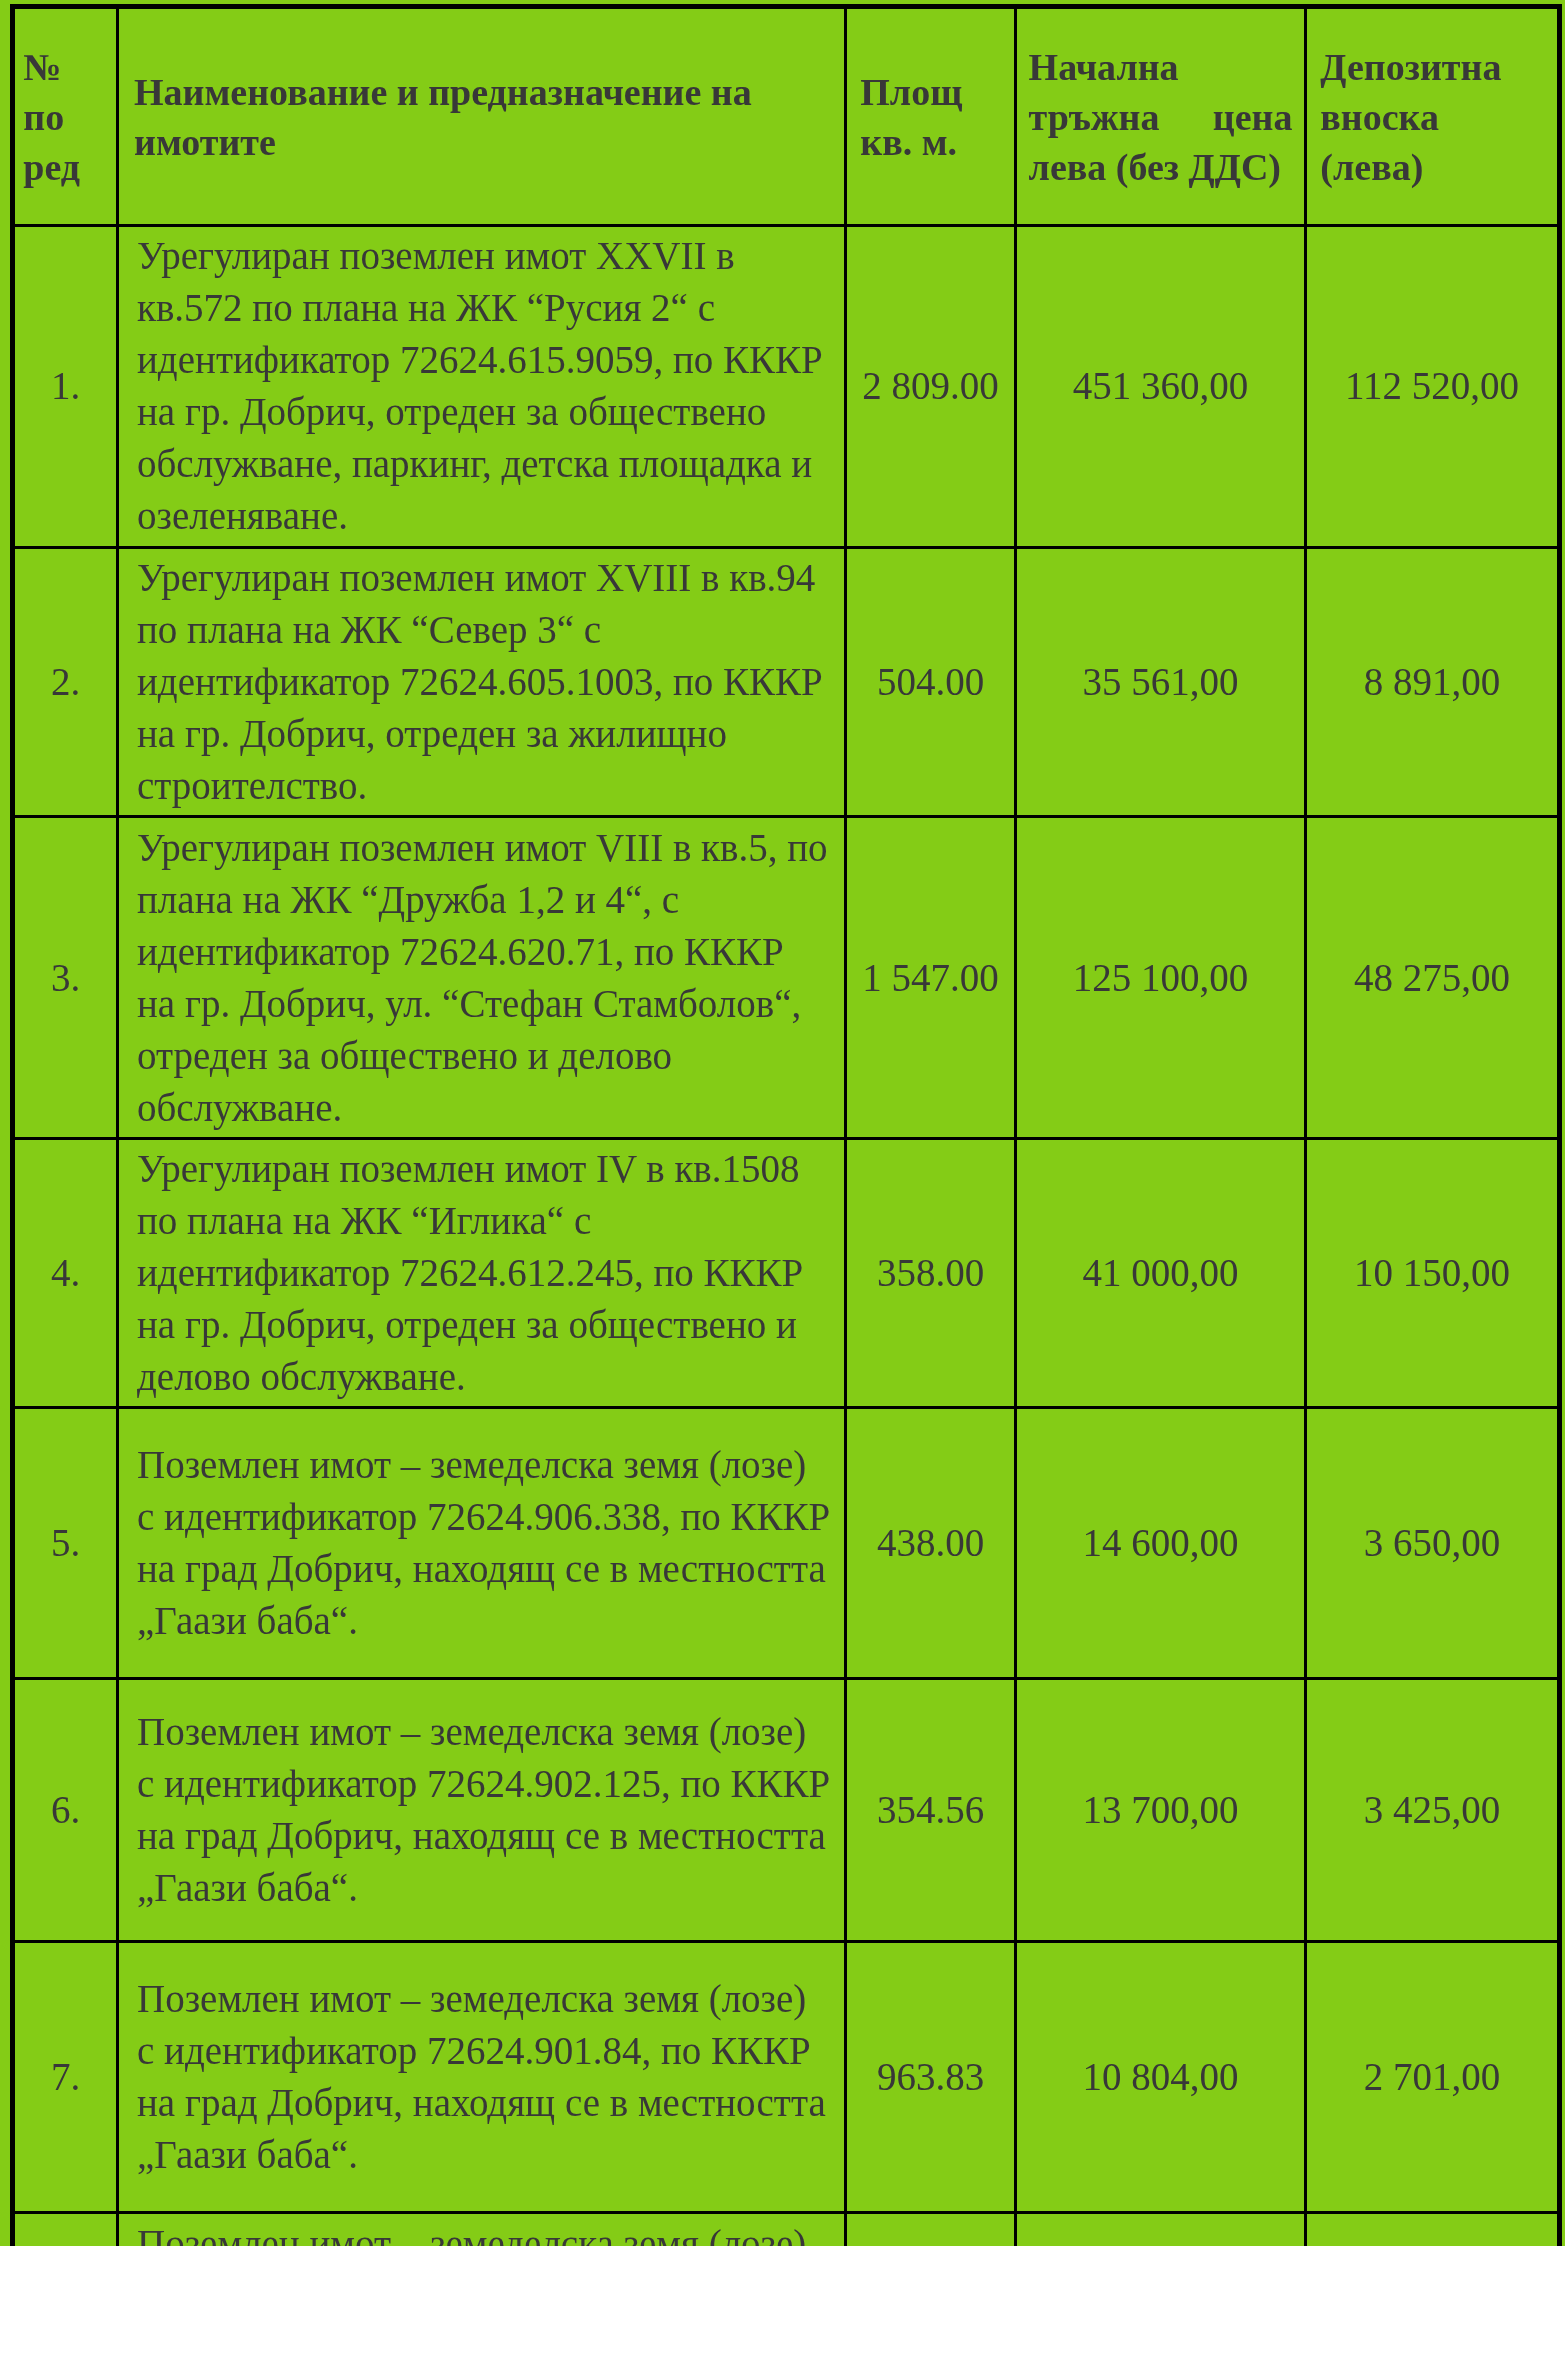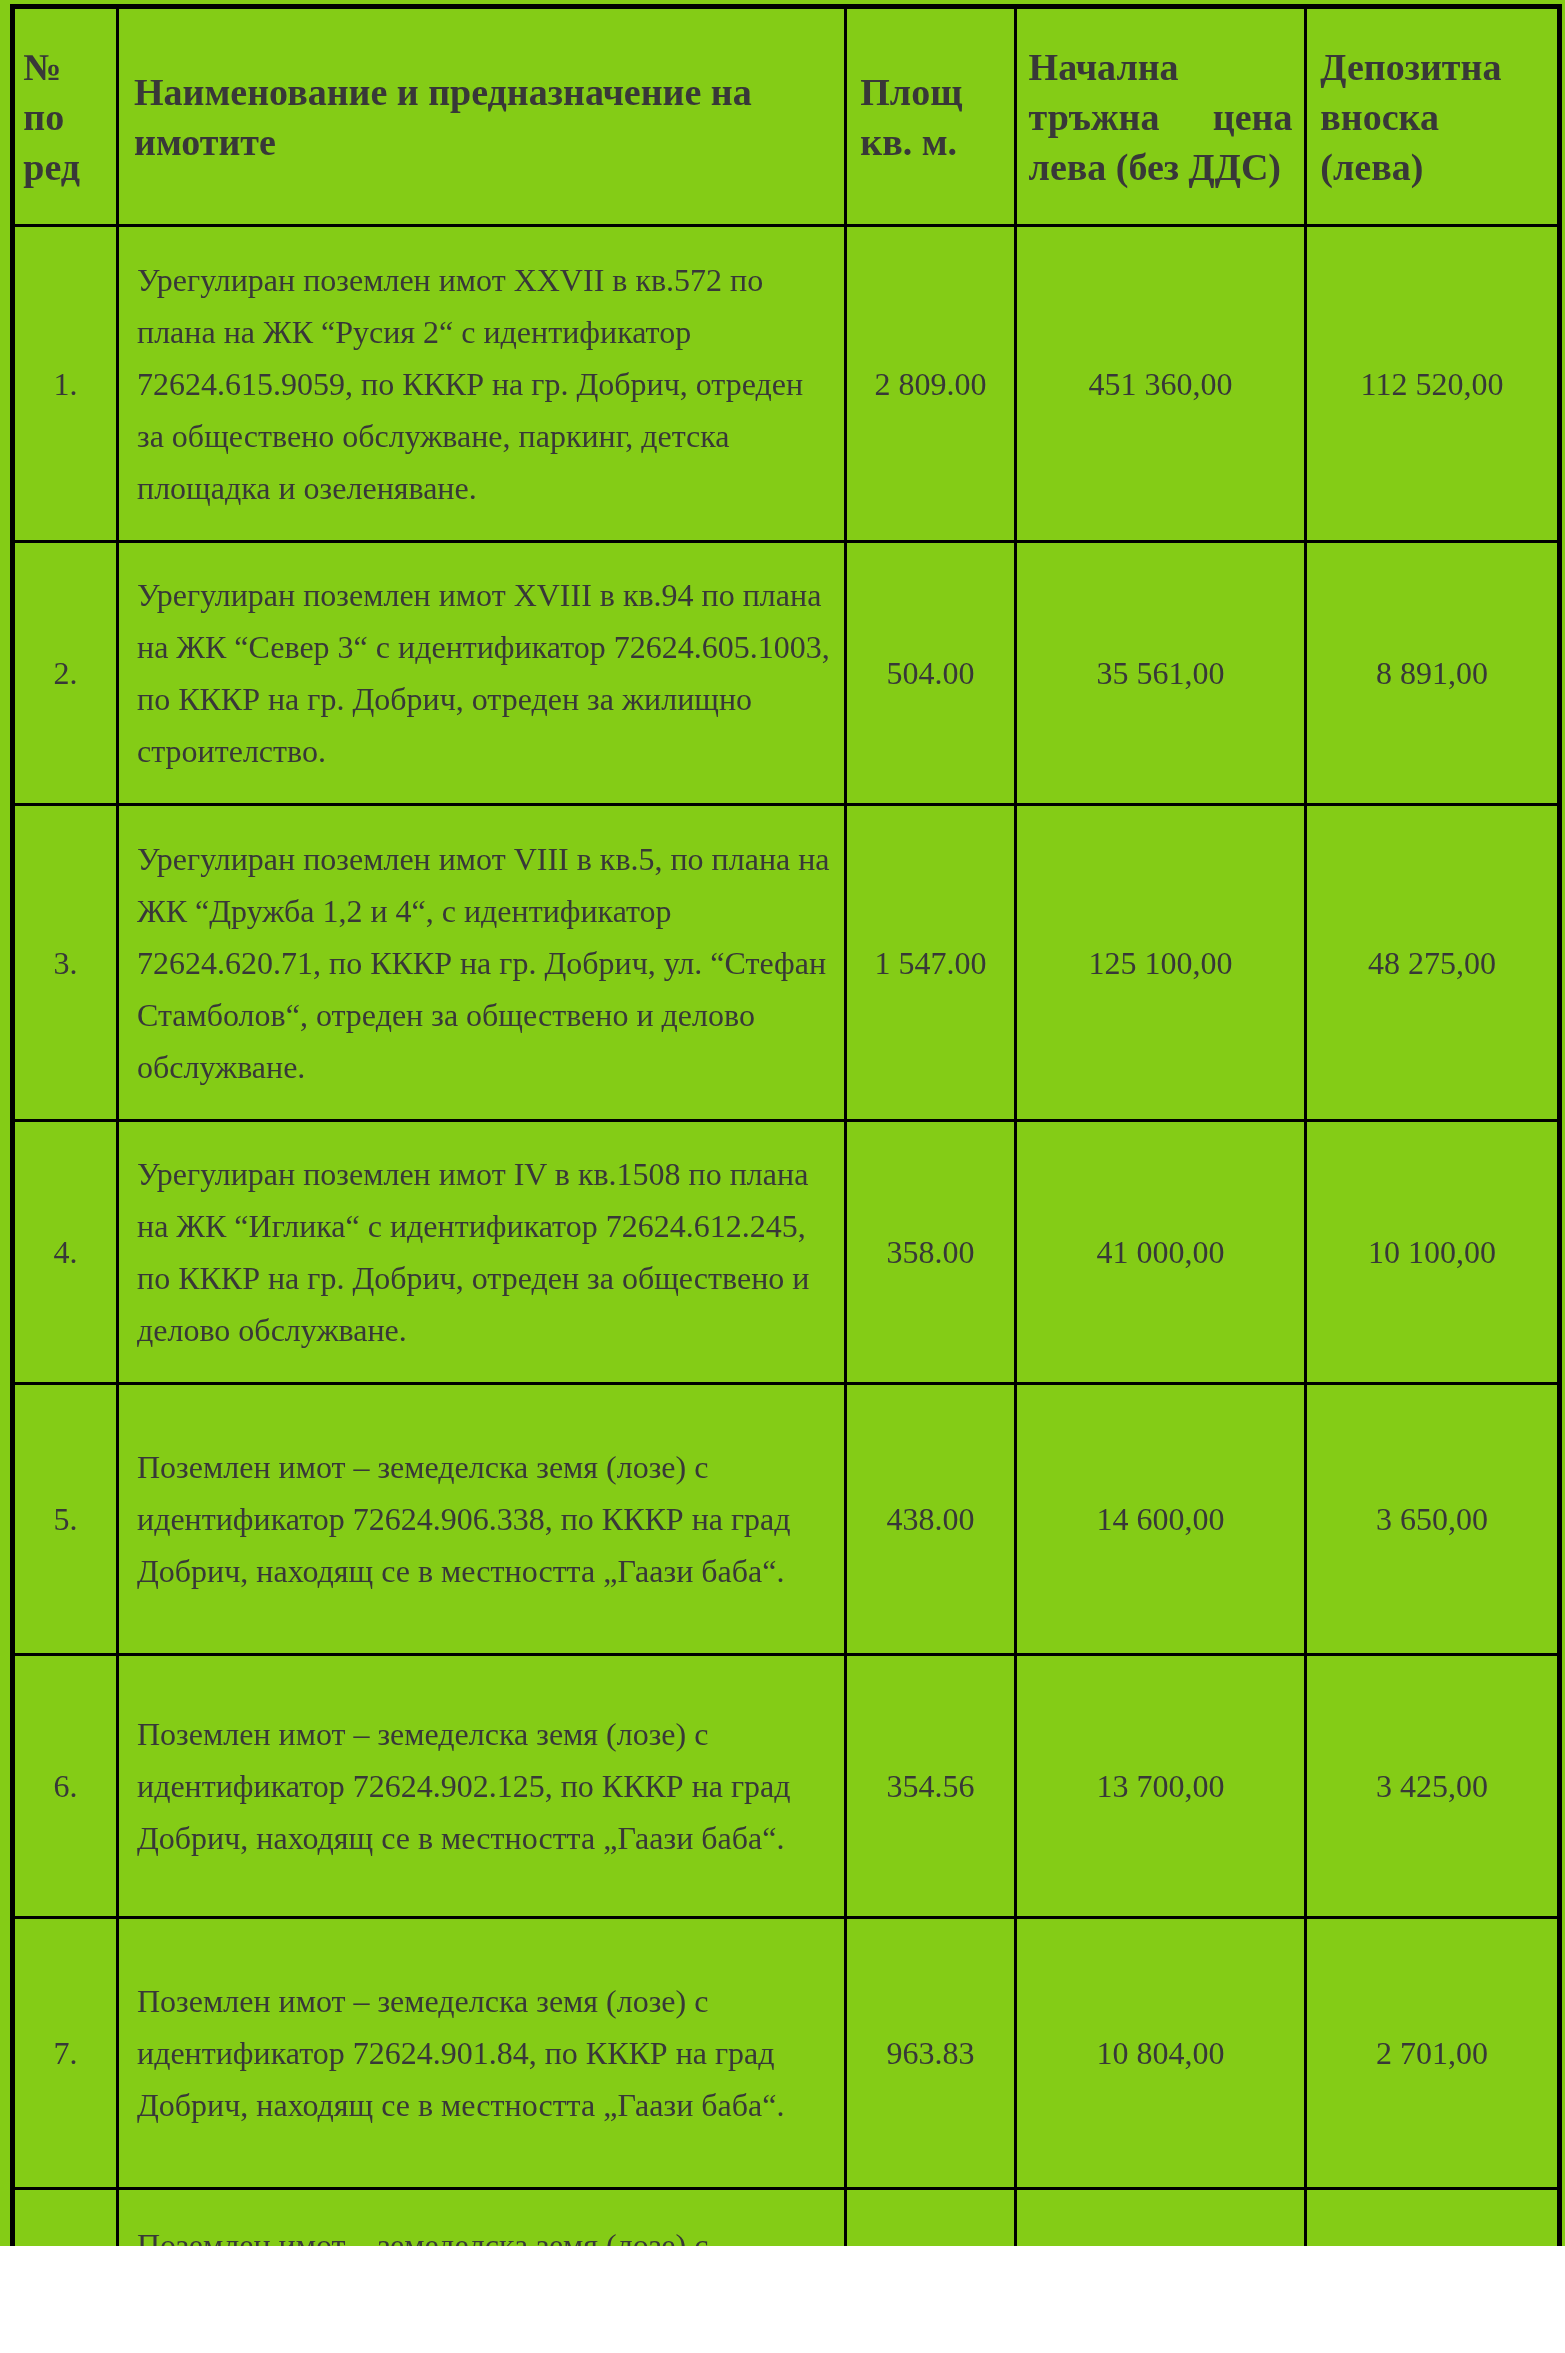--- a/index.html
+++ b/index.html
@@ -42,21 +42,21 @@
     color: #383838;
   }
   th.h-num    { padding: 5px 8.3px; }
   th.h-name   { padding: 5px 15px; }
   th.h-area   { padding: 5px 13.3px; }
   th.h-price  { padding: 5px 11.6px; text-align: justify; text-justify: inter-word; }
   th.h-deposit{ padding: 5px 13.3px; }
 
   
   td {
-    font-size: 32px;
+    font-size: 39px;
     line-height: 52px;
     font-weight: 400;
   }
   td.c-num {
     text-align: center;
     padding: 3.3px 5px;
   }
   td.c-name {
     text-align: left;
     padding: 3.3px 13.3px 3.3px 18px;
@@ -118,21 +118,21 @@
       <td class="c-area">1 547.00</td>
       <td class="c-price">125 100,00</td>
       <td class="c-deposit">48 275,00</td>
     </tr>
 
     <tr>
       <td class="c-num">4.</td>
       <td class="c-name">Урегулиран поземлен имот IV в кв.1508 по плана на ЖК “Иглика“ с идентификатор 72624.612.245, по КККР на гр. Добрич, отреден за обществено и делово обслужване.</td>
       <td class="c-area">358.00</td>
       <td class="c-price">41 000,00</td>
-      <td class="c-deposit">10 100,00</td>
+      <td class="c-deposit">10 150,00</td>
     </tr>
 
     <tr>
       <td class="c-num">5.</td>
       <td class="c-name">Поземлен имот – земеделска земя (лозе) с идентификатор 72624.906.338, по КККР на град Добрич, находящ се в местността „Гаази баба“.</td>
       <td class="c-area">438.00</td>
       <td class="c-price">14 600,00</td>
       <td class="c-deposit">3 650,00</td>
     </tr>
 

